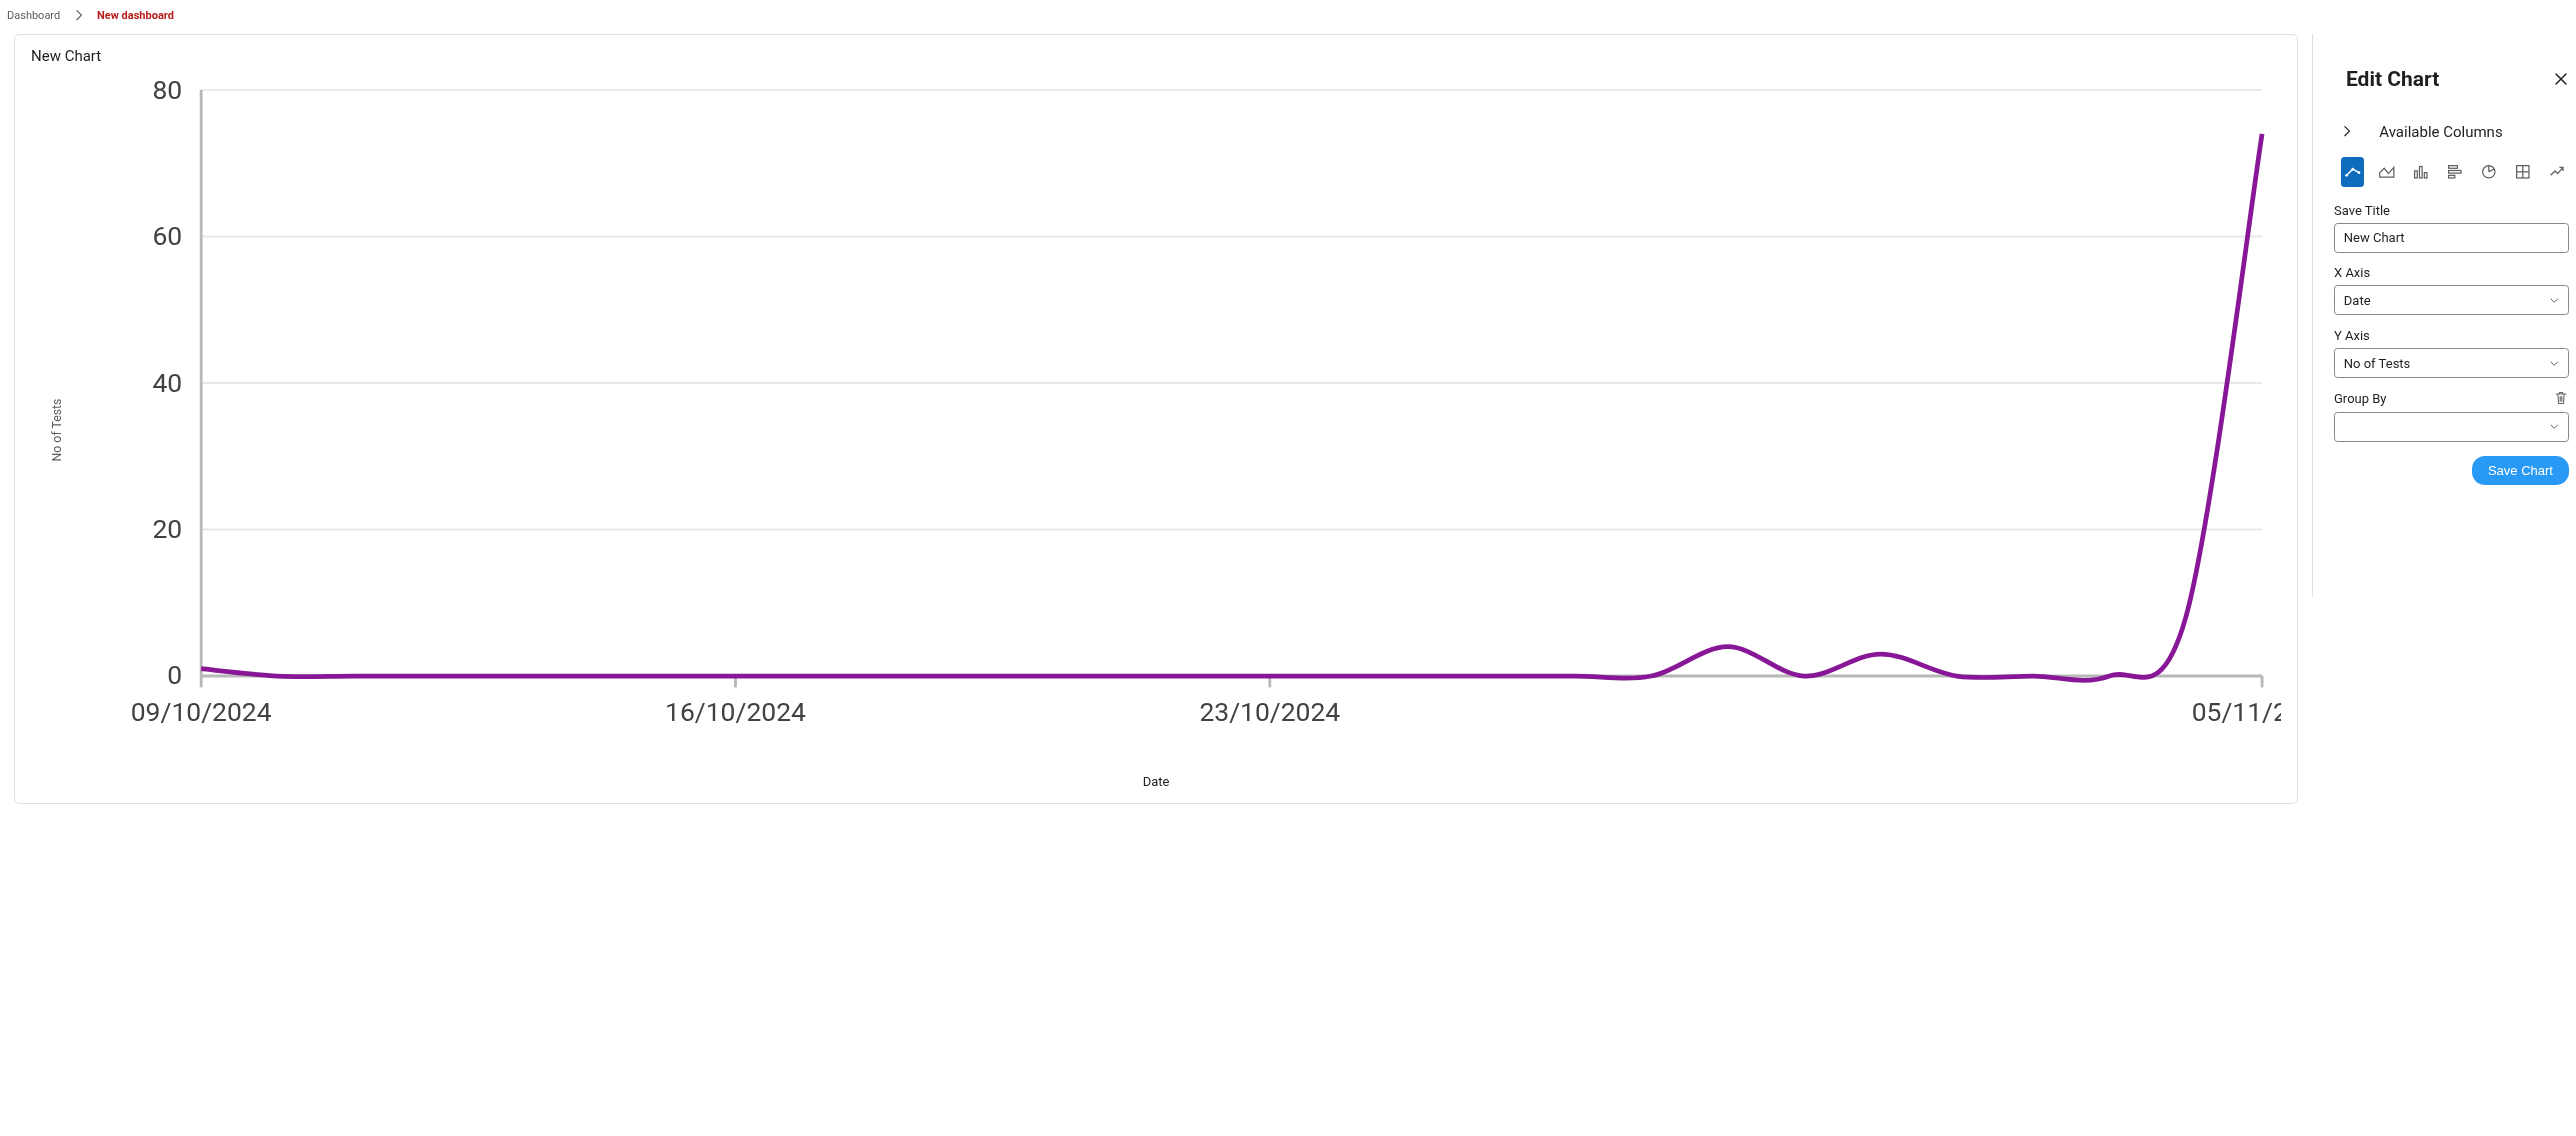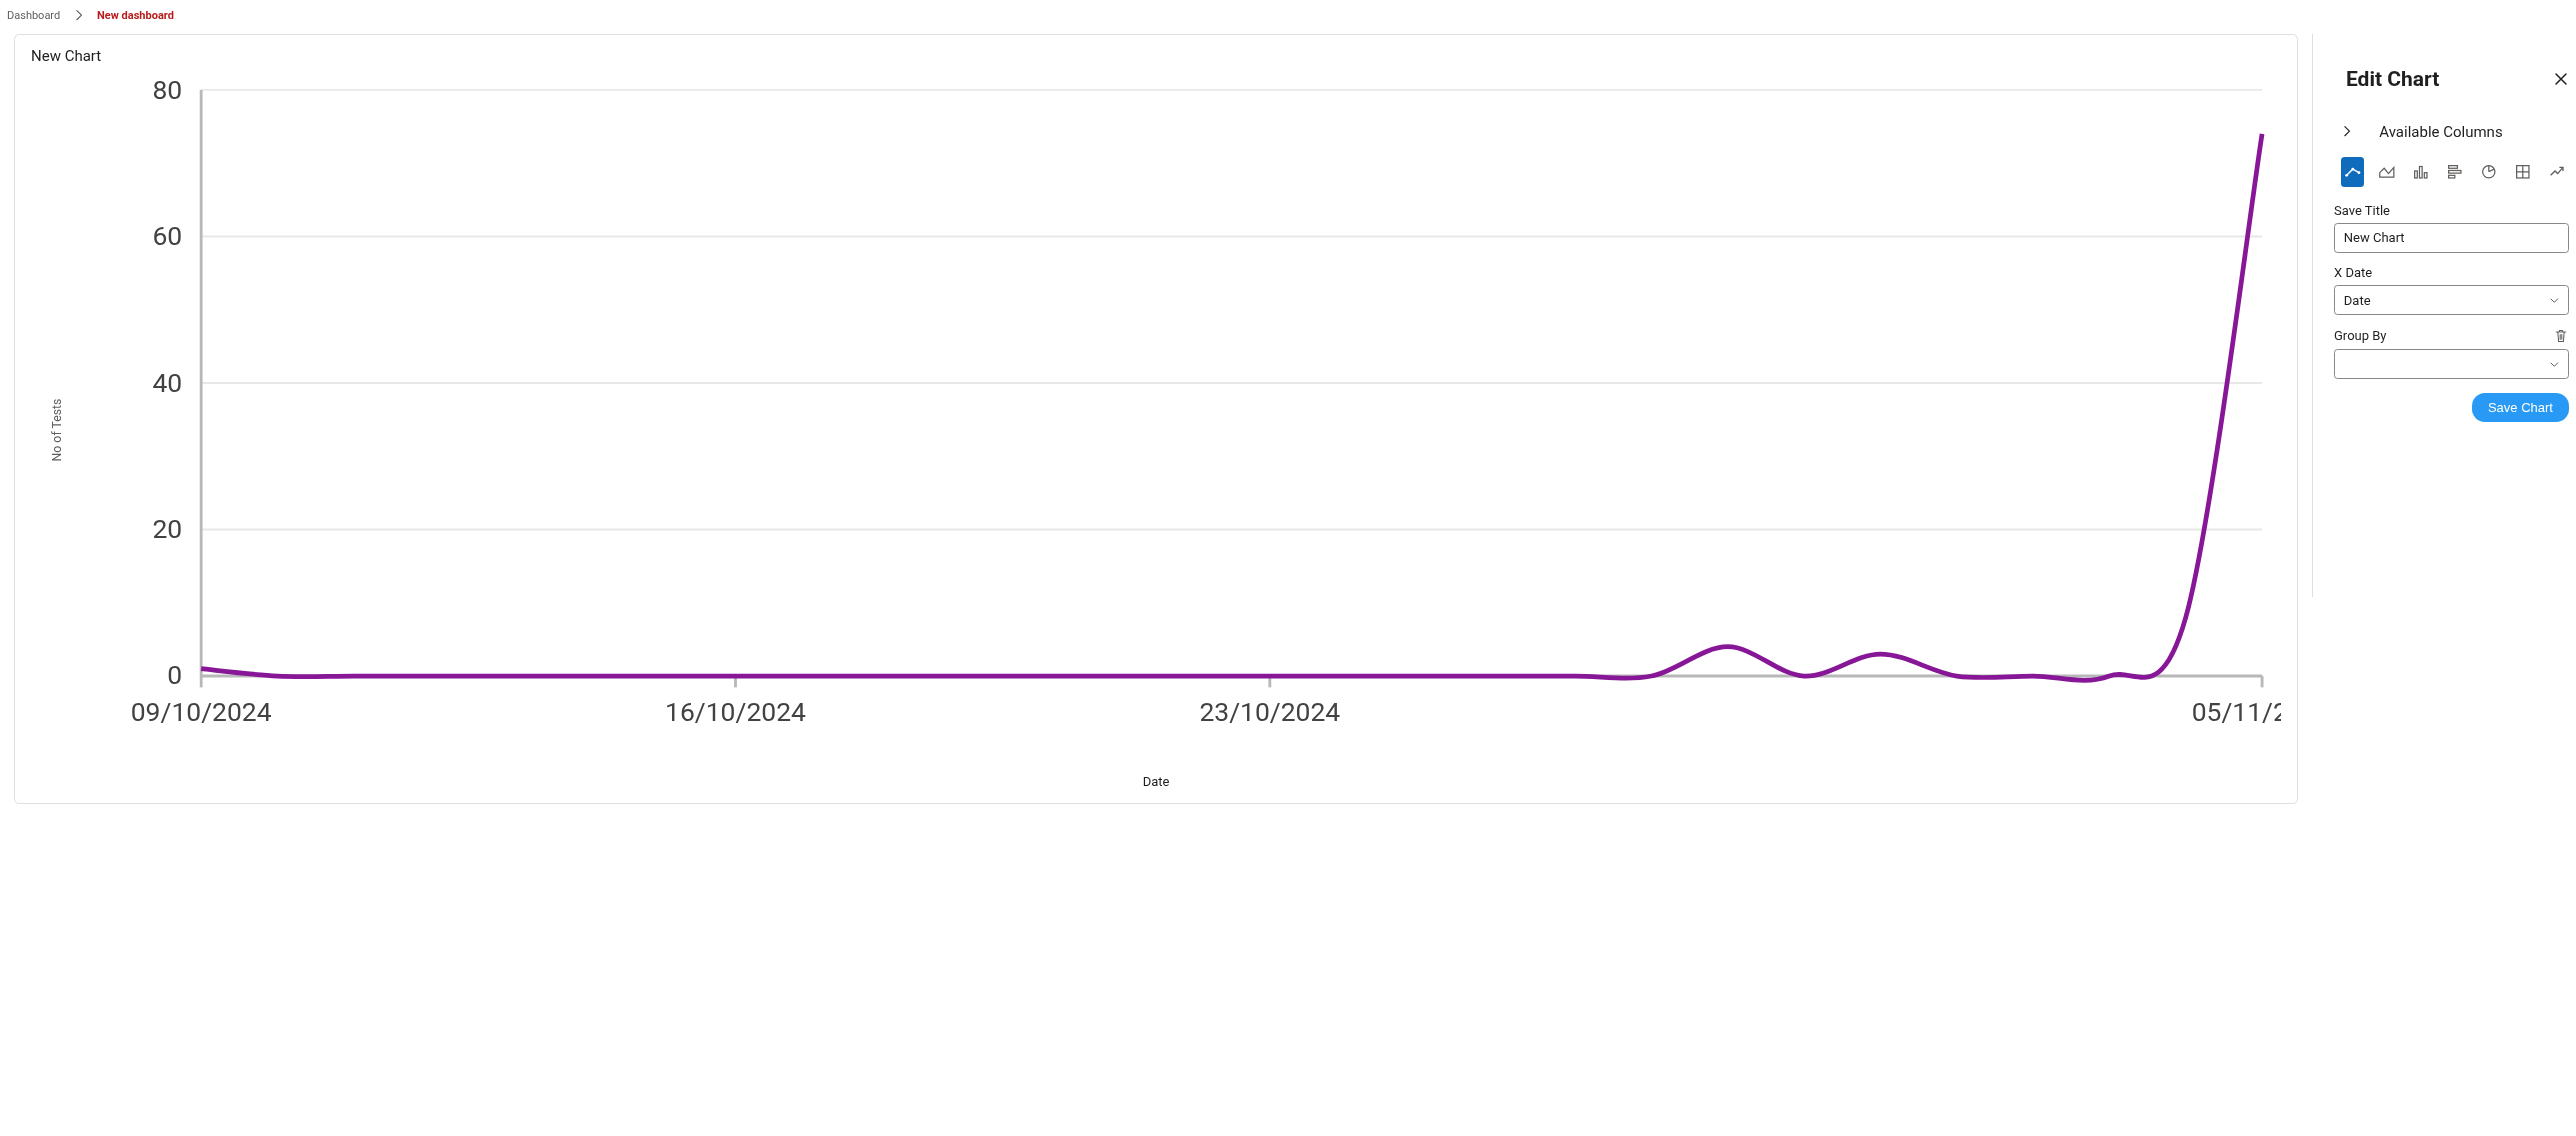--- a/index.html
+++ b/index.html
@@ -299,32 +299,43 @@
             </svg>
         </span>
       </div>
 
       <div class="field-group">
         <div class="field-label">Save Title</div>
         <input class="text-input" type="text" value="New Chart" style="">
       </div>
 
       <div class="field-group">
-        <div class="field-label">X Date</div>
+        <div class="field-label">X Axis</div>
         <div class="select-box">
           <span>Date</span>
           <span class="select-chevron">
               <svg width="10.6" height="10.6" viewBox="0 0 16 16">
                 <path d="M3 6 L8 11 L13 6" stroke="currentColor" stroke-width="1.5" fill="none" stroke-linecap="round" stroke-linejoin="round"></path>
               </svg>
             </span>
         </div>
       </div>
 
 
+      <div class="field-group">
+        <div class="field-label">Y Axis</div>
+        <div class="select-box">
+          <span>No of Tests</span>
+          <span class="select-chevron">
+              <svg width="10.6" height="10.6" viewBox="0 0 16 16">
+                <path d="M3 6 L8 11 L13 6" stroke="currentColor" stroke-width="1.5" fill="none" stroke-linecap="round" stroke-linejoin="round"></path>
+              </svg>
+            </span>
+        </div>
+      </div>
 
       <div class="field-group">
         <div class="field-label">
           <span>Group By</span>
           <button class="trash-btn">
             <svg width="16" height="16" viewBox="0 0 20 20">
                 <path d="M4 5 H16 M8 5 V3 H12 V5 M6 5 L7 17 H13 L14 5 M9 8 V14 M11 8 V14" stroke="currentColor" stroke-width="1.3" fill="none" stroke-linecap="round" stroke-linejoin="round"></path>
               </svg>
           </button>
         </div>

